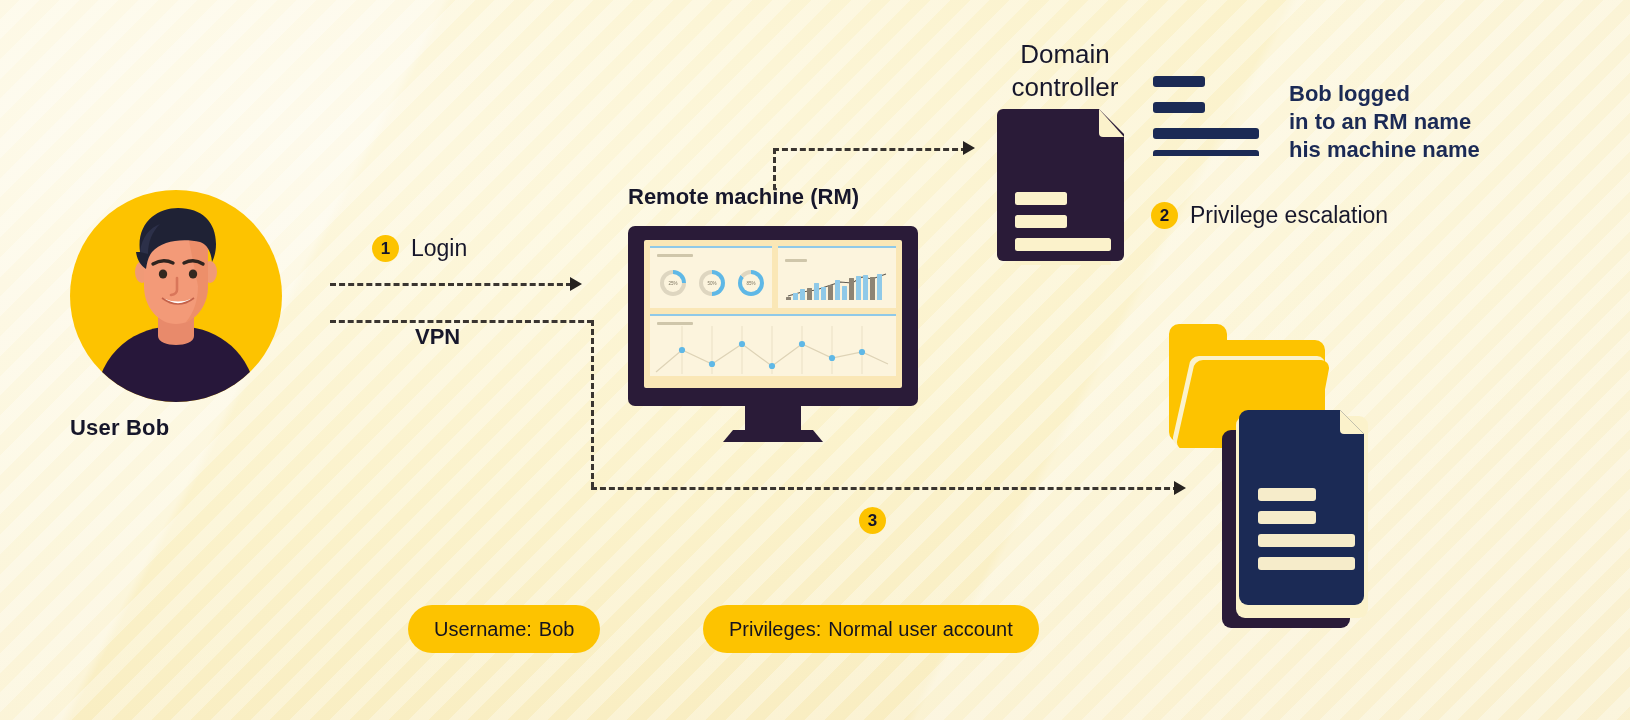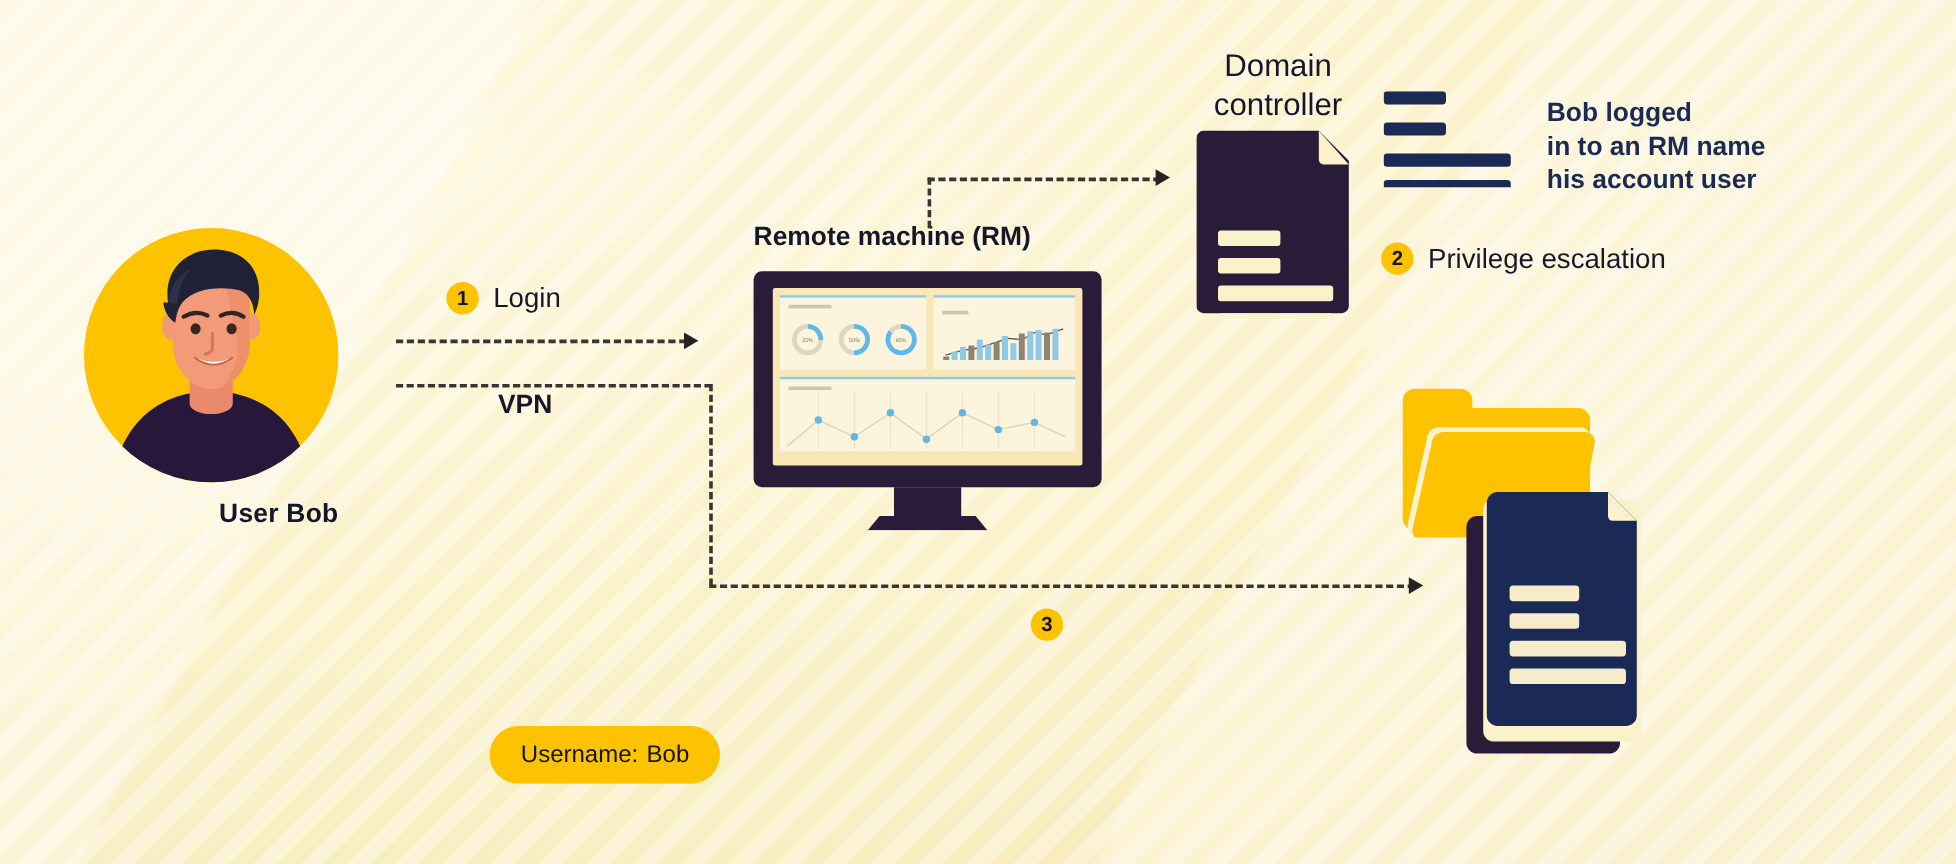--- a/index.html
+++ b/index.html
@@ -26,21 +26,21 @@
   }
   .abs{position:absolute;}
 
   
   .avatar-wrap{left:70px;top:190px;width:212px;height:212px;}
   .avatar-circle{
     position:absolute;inset:0;border-radius:50%;
     background:#fdc300;overflow:hidden;
   }
   .user-label{
-    left:70px;top:415px;width:212px;text-align:right;
+    left:70px;top:415px;width:212px;text-align:left;
     font-size:22px;font-weight:bold;color:#16162a;letter-spacing:.2px;
   }
 
   
   .hdr{font-size:26px;font-weight:normal;color:#17172b;line-height:1.27;}
   .note{font-size:22px;font-weight:bold;color:#1b2a55;line-height:1.27;}
 
   
   .step{
     display:inline-flex;align-items:center;justify-content:center;
@@ -253,21 +253,21 @@
       <rect x="0" y="0" width="52" height="11" rx="3" fill="#1b2a55"></rect>
       <rect x="0" y="26" width="52" height="11" rx="3" fill="#1b2a55"></rect>
       <rect x="0" y="52" width="106" height="11" rx="3" fill="#1b2a55"></rect>
       <rect x="0" y="74" width="106" height="11" rx="3" fill="#1b2a55"></rect>
     </svg>
   </div>
 
   <div class="abs note" style="left:1289px;top:80px;width:320px;" data-name="domain-controller-log-note">
     <div data-name="log-note-line-1">Bob logged</div>
     <div data-name="log-note-line-2">in to an RM name</div>
-    <div data-name="log-note-line-3">his account user</div>
+    <div data-name="log-note-line-3">his machine name</div>
   </div>
 
   <div class="abs step-row" style="left:1151px;top:202px;" data-name="step-2-privilege-escalation">
     <span class="step" data-name="step-2-badge">2</span>
     <span class="step-text" data-name="step-2-label">Privilege escalation</span>
   </div>
 
   <div class="abs dash-h" style="left:591px;top:487px;width:588px;" data-name="unauthorized-access-line"></div>
   <div class="abs arrow-r" style="left:1174px;top:481px;" data-name="unauthorized-access-arrow-head"></div>
 
@@ -298,14 +298,18 @@
       <rect x="40" y="111" width="58" height="13" rx="3" fill="#f6ecca"></rect>
       <rect x="40" y="134" width="97" height="13" rx="3" fill="#f6ecca"></rect>
       <rect x="40" y="157" width="97" height="13" rx="3" fill="#f6ecca"></rect>
     </svg>
   </div>
 
   <div class="abs pill" style="left:408px;top:605px;" data-name="status-pill-username">
     <b data-name="username-label">Username:</b>
     <span data-name="username-value">Bob</span>
   </div>
+  <div class="abs pill" style="left:703px;top:605px;" data-name="status-pill-privileges">
+    <b data-name="privileges-label">Privileges:</b>
+    <span data-name="privileges-value">Normal user account</span>
+  </div>
 
 </div>
 
 </body></html>

